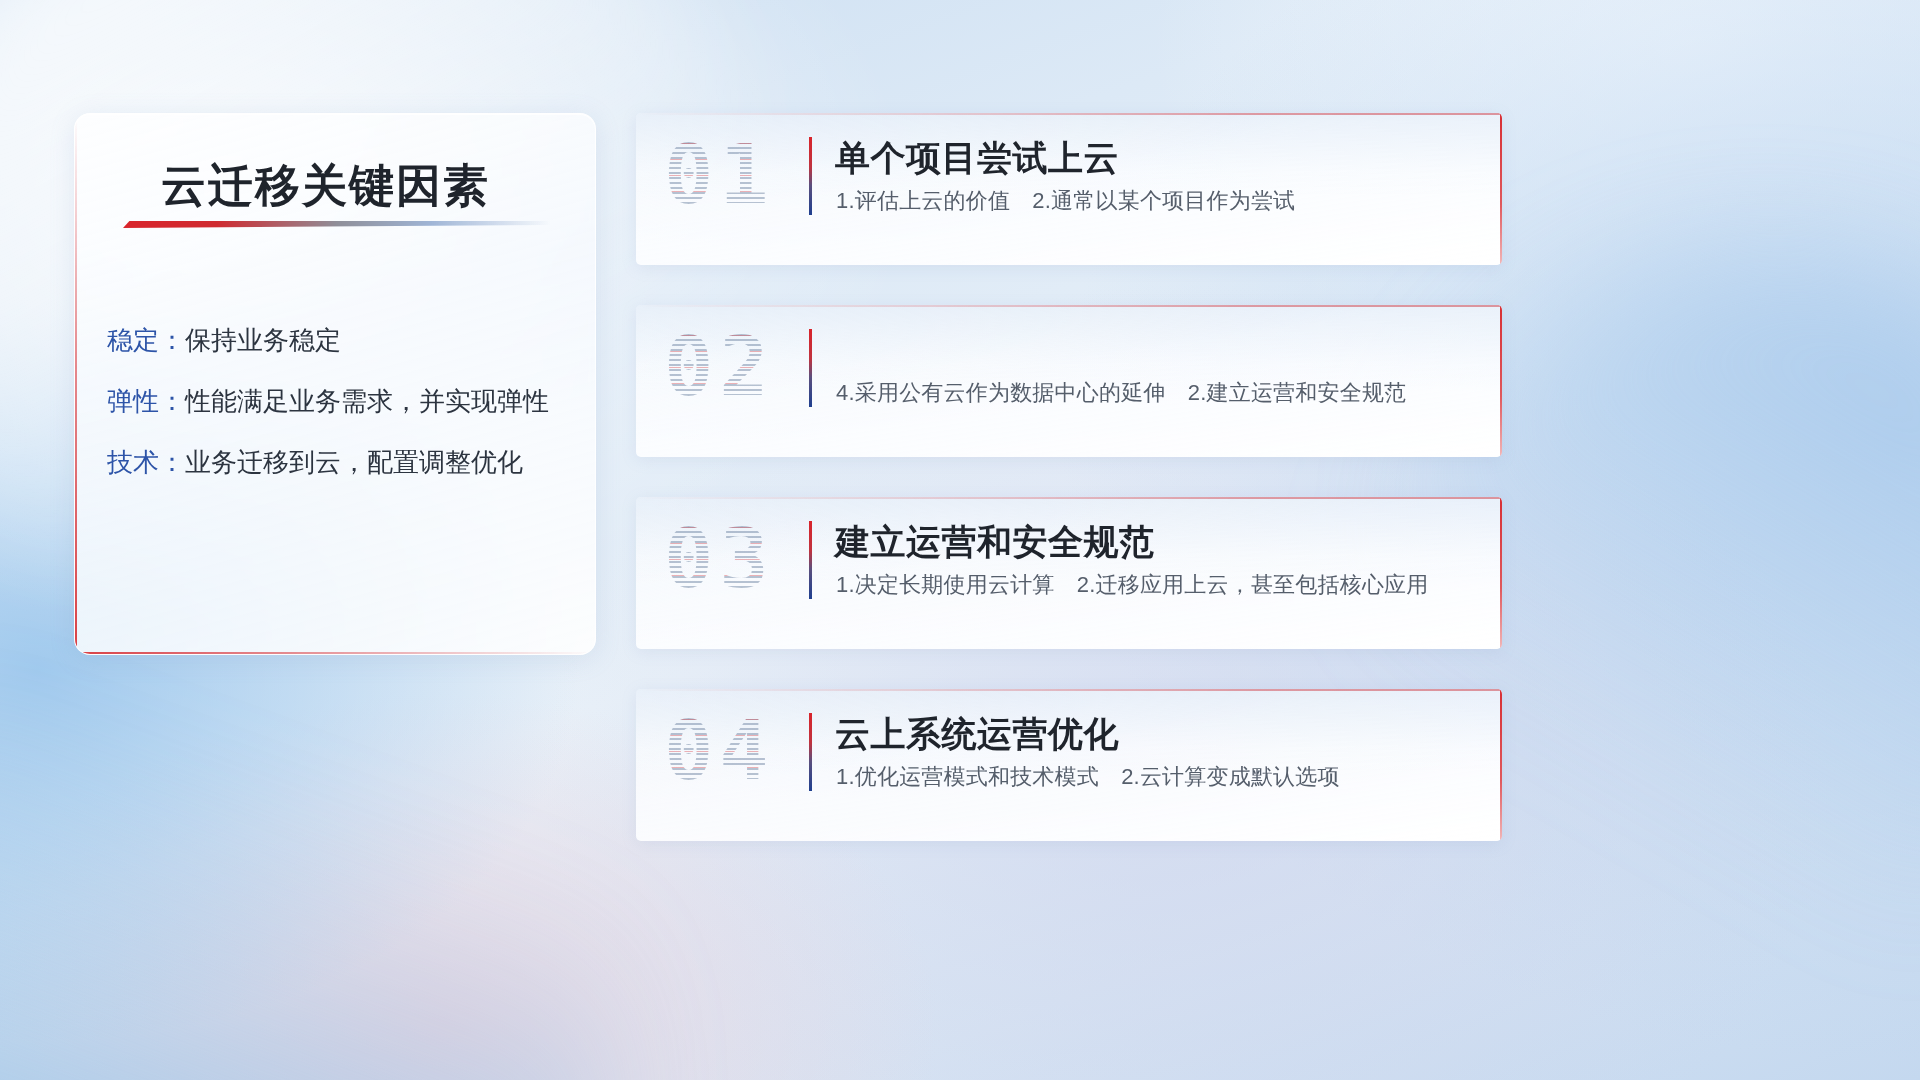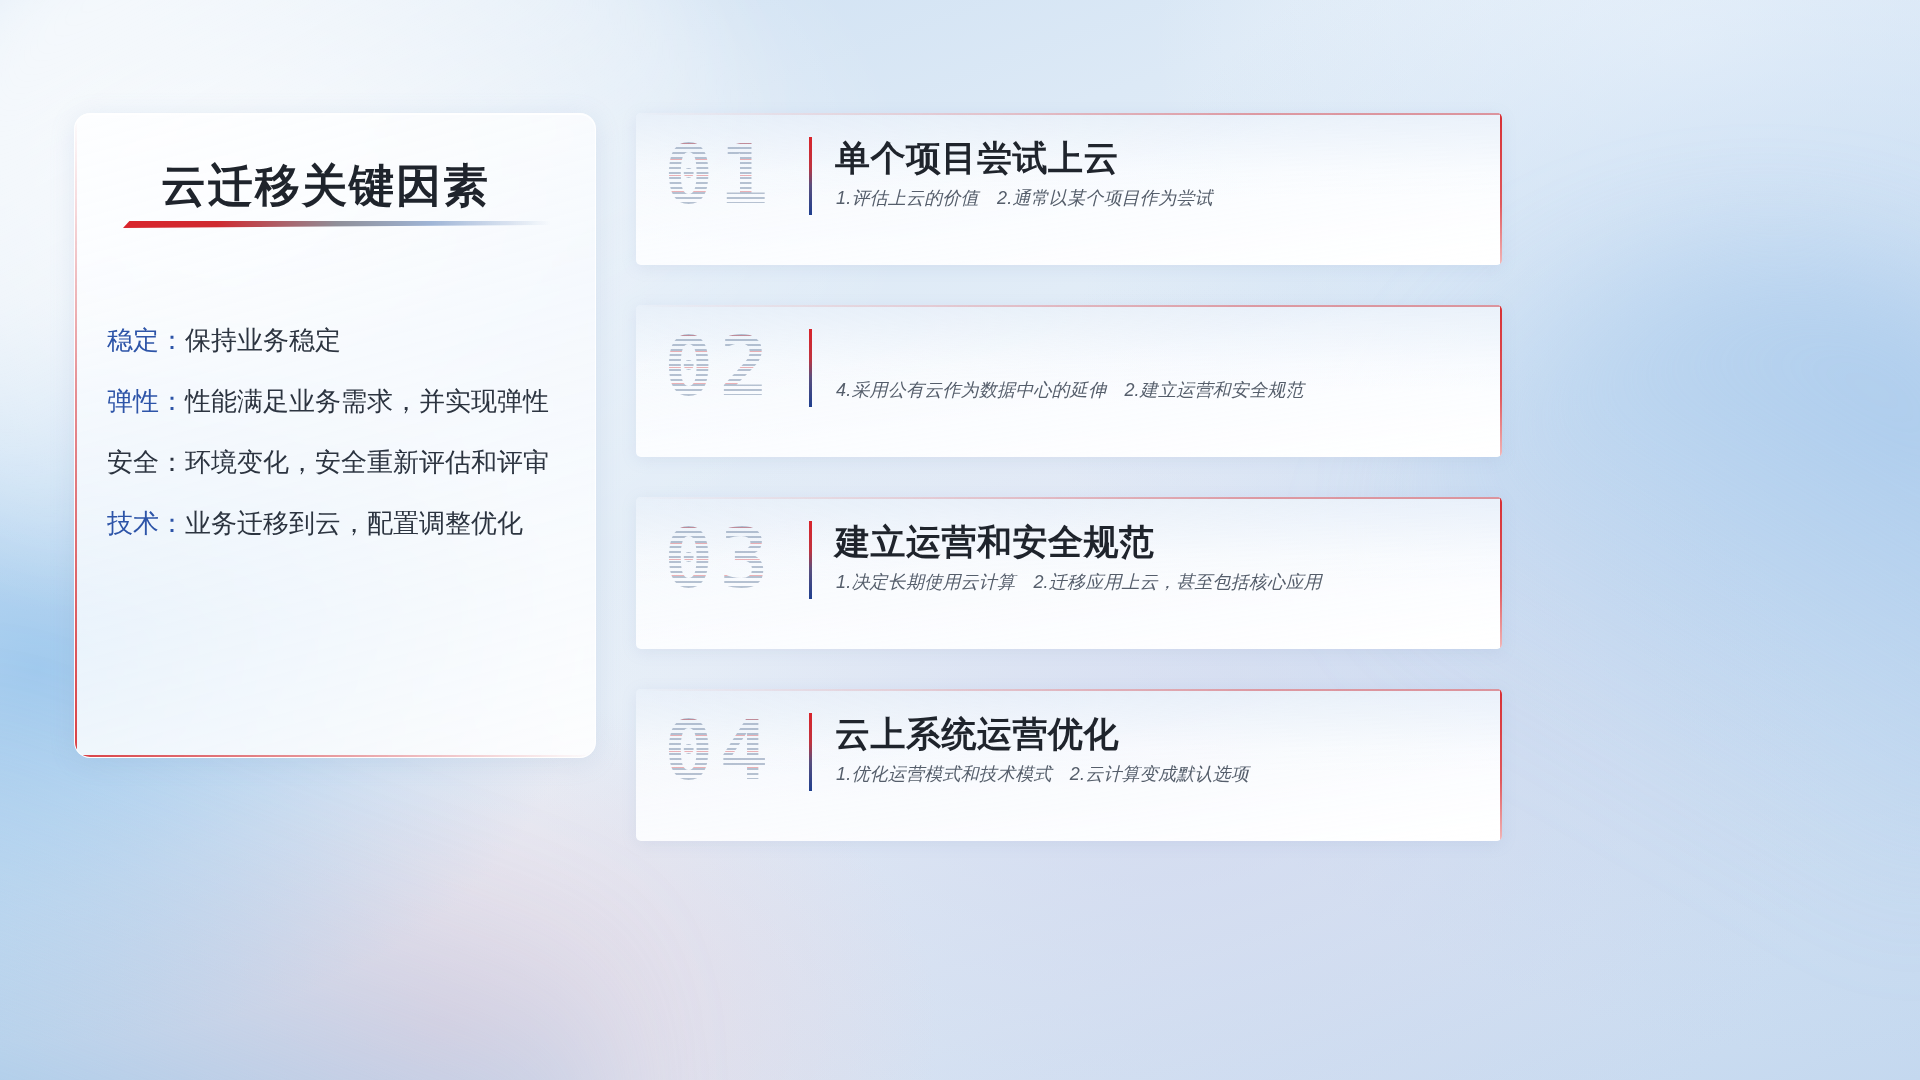--- a/index.html
+++ b/index.html
@@ -36,21 +36,21 @@
   }
   .bg-swoosh3 {
     position:absolute; right:-8%; top:24%; width:36%; height:66%;
     background:linear-gradient(210deg, rgba(160,197,234,.7) 0%, rgba(160,197,234,0) 70%);
     border-radius:55% 45% 50% 50%;
     filter:blur(60px);
   }
 
   
   .left-card {
-    position:absolute; left:74px; top:113px; width:522px; height:645px;
+    position:absolute; left:74px; top:113px; width:522px; height:542px;
     border-radius:16px;
     background:linear-gradient(165deg, rgba(255,255,255,.82) 0%, rgba(250,252,255,.72) 40%, rgba(255,255,255,.86) 100%);
     border:1px solid rgba(255,255,255,.85);
     box-shadow:0 4px 26px rgba(120,150,190,.16), inset 0 1px 0 rgba(255,255,255,.9);
     backdrop-filter:blur(3px);
     overflow:hidden;
   }
   .left-card::before { 
     content:""; position:absolute; left:0; top:0; bottom:0; width:2px;
     background:linear-gradient(180deg, rgba(215,45,50,0) 0%, rgba(215,45,50,.55) 45%, rgba(215,45,50,.9) 100%);
@@ -137,41 +137,39 @@
     position:absolute; left:173px; top:24px; width:2.5px; height:78px;
     background:linear-gradient(180deg, #d8242b 0%, #c0333f 38%, #5a4f7e 62%, #1f3f8f 100%);
   }
   .card-title {
     position:absolute; left:199px; top:22px;
     font-size:35px; font-weight:700; color:#1f242c; letter-spacing:.5px;
     white-space:nowrap;
   }
   .card-desc {
     position:absolute; left:200px; top:73px;
-    font-size:18px; color:#555e6b; letter-spacing:.2px;
+    font-size:22px; color:#555e6b; letter-spacing:.2px;
     white-space:nowrap;
-    font-style:italic;
   }
 </style>
 </head>
 <body>
 
 <div class="bg">
   <div class="bg-swoosh"></div>
   <div class="bg-swoosh2"></div>
   <div class="bg-swoosh3"></div>
 </div>
 
 <div class="left-card">
   <div class="panel-title">云迁移关键因素</div>
   <div class="title-rule"></div>
   <div class="factor-list">
       <div class="factor"><span class="k blue">稳定：</span><span class="v">保持业务稳定</span></div>
       <div class="factor"><span class="k blue">弹性：</span><span class="v">性能满足业务需求，并实现弹性</span></div>
-      <div class="factor"><span class="k dark">安全：</span><span class="v">环境变化，安全重新评估和评审</span></div>
       <div class="factor"><span class="k blue">技术：</span><span class="v">业务迁移到云，配置调整优化</span></div>
     </div>
 </div>
 
 <div class="cards">
     <div class="card">
       <div class="card-sheen"></div>
       <div class="num">01</div>
       <div class="num-red">01</div>
       <div class="accent-bar"></div>

